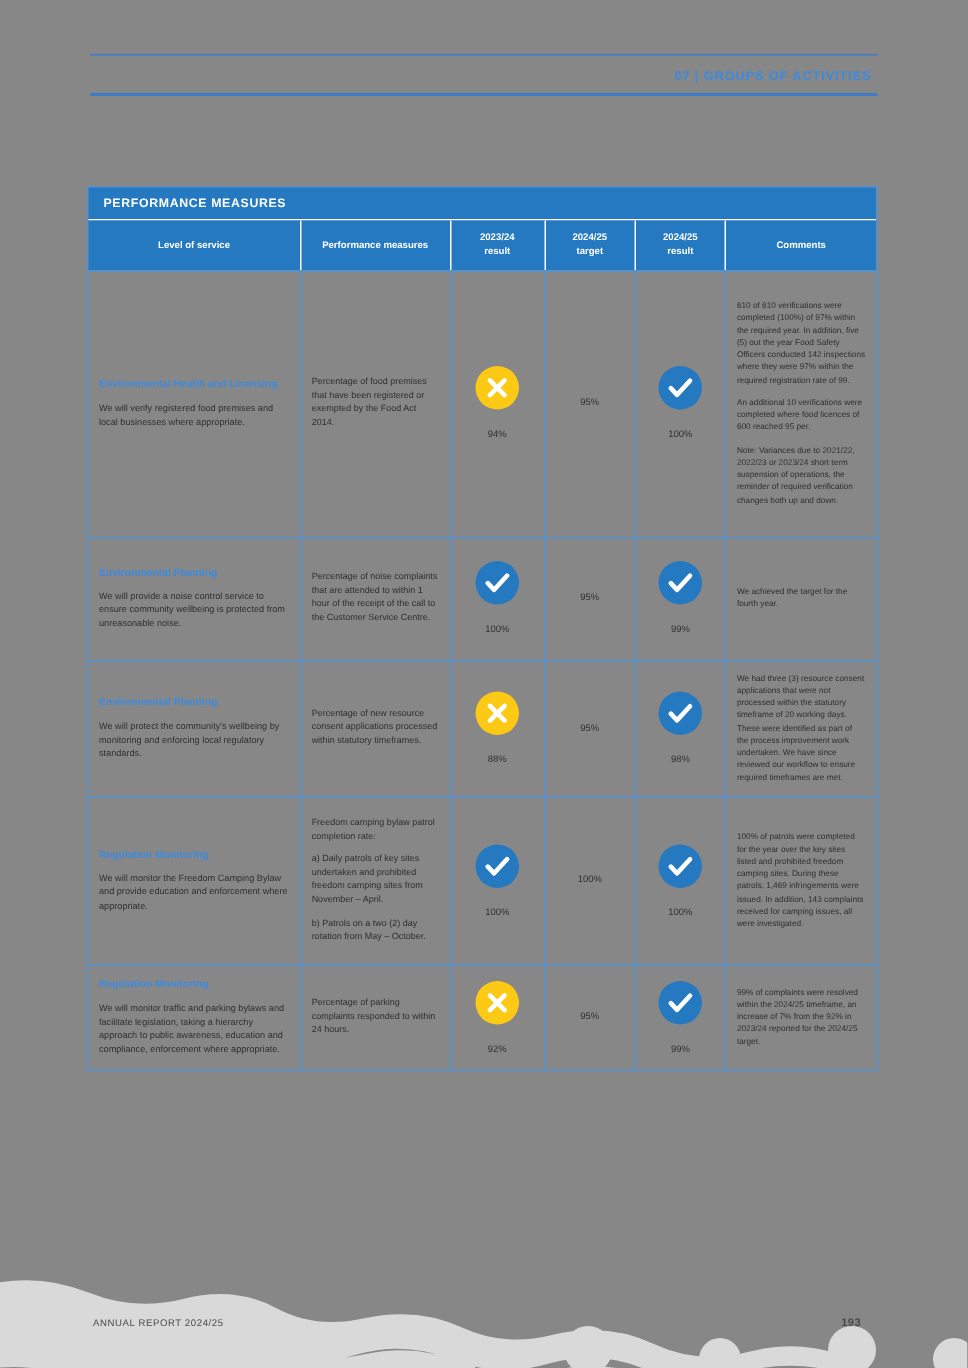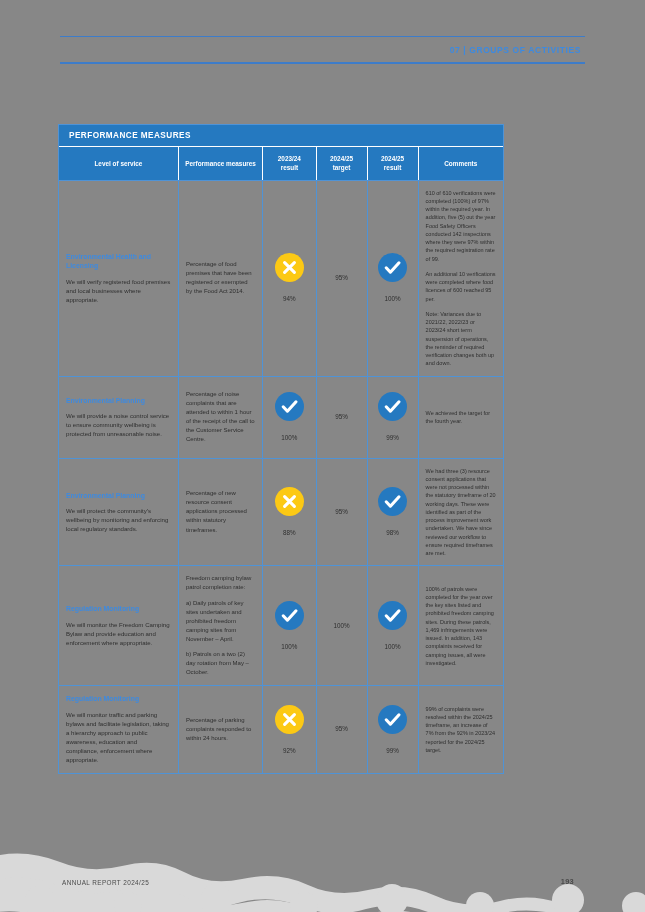--- a/index.html
+++ b/index.html
@@ -17,21 +17,21 @@
   .hdr{position:absolute;left:60px;top:36px;width:525px;}
   .hdr-rule-top{height:1px;background:#3d7cc9;width:100%;}
   .hdr-title{
     text-align:right;color:#3d8ae0;font-size:8.5px;font-weight:bold;
     letter-spacing:.6px;padding:9px 4px 7px 0;line-height:1;
   }
   .hdr-rule-bot{height:2px;background:#3d7cc9;width:100%;}
 
   
   .tbl{
-    position:absolute;left:58px;top:124px;width:446px;
+    position:absolute;left:58px;top:124px;width:527px;
     border:1px solid #4f93d6;
     box-sizing:border-box;
   }
   .tbl-title{
     background:#2579c0;color:#ffffff;
     font-size:8.2px;font-weight:bold;letter-spacing:.45px;
     padding:6px 10px 6px 10px;
     border-bottom:1px solid #ffffff;
   }
   .row{display:flex;width:100%;box-sizing:border-box;}

